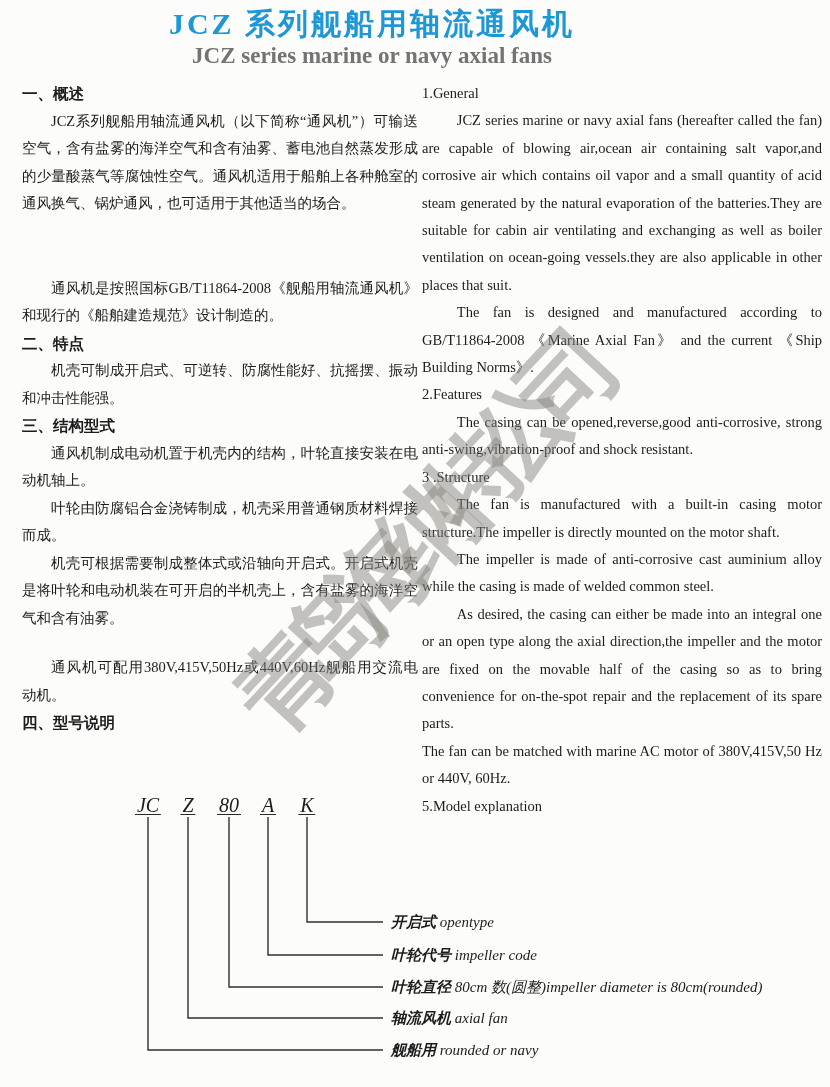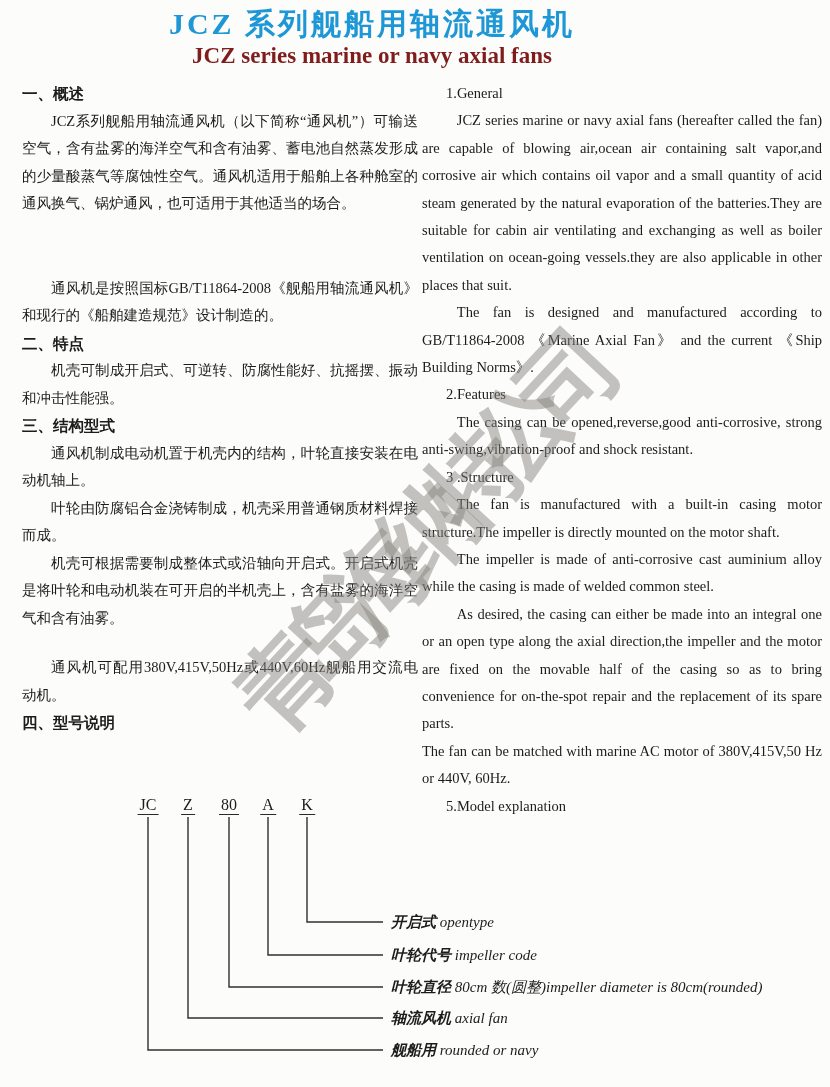--- a/index.html
+++ b/index.html
@@ -14,21 +14,21 @@
     background:#fcfcfa;overflow:hidden;
   }
   
   .hdr{position:absolute;top:6px;left:0;width:744px;text-align:center;}
   .title-cn{
     font-size:30px;font-weight:bold;letter-spacing:3px;
     color:#1d97d6;line-height:36px;
   }
   .title-en{
     font-size:23px;font-weight:bold;
-    color:#7f1d1d;line-height:28px;
+    color:#737373;line-height:28px;
   }
   
   .watermark{
     position:absolute;left:420px;top:540px;
     transform:translate(-50%,-50%) rotate(-47deg);
     transform-origin:center center;
     font-size:95px;font-weight:bold;letter-spacing:-26px;
     white-space:nowrap;
     color:rgba(132,130,124,0.48);
     z-index:3;pointer-events:none;
@@ -36,30 +36,30 @@
   }
   
   .col{position:absolute;top:80px;z-index:1;}
   .col-left{left:22px;width:396px;font-size:14.5px;line-height:27.5px;}
   .col-right{left:422px;width:400px;font-size:14.5px;line-height:27.4px;text-align:justify;}
   .col p,.col h3,.col .enh{margin:0;padding:0;}
   .col-left h3{font-size:15.5px;font-weight:bold;line-height:27.5px;}
   .col-left p{text-indent:2em;text-align:justify;}
   .gap1{margin-top:57px !important;font-family:Liberation Serif, serif;}
   .gap2{margin-top:22px !important;}
-  .col-right .enh{font-weight:normal;font-size:14.5px;text-align:left;margin-left:24px;}
+  .col-right .enh{font-weight:normal;font-size:14.5px;text-align:left;}
   .col-right p{text-indent:2.4em;}
   .col-right p.noindent{text-indent:0;}
   
   #model-diagram{position:absolute;left:0;top:0;width:830px;height:1087px;z-index:2;pointer-events:none;}
   #diagram-lines{position:absolute;left:0;top:0;}
   .mcode{
     position:absolute;transform:translateX(-50%);
-    font-size:16px;line-height:18px;
-    border-bottom:1.5px solid #2a2a2a;padding:0 2px;
+    font-size:20px;line-height:18px;
+    border-bottom:1.5px solid #2a2a2a;padding:0 2px;font-style:italic;
   }
   .mlabel{
     position:absolute;font-size:15px;line-height:26px;white-space:nowrap;font-style:italic;
   }
   .mlabel .cn{font-weight:bold;}
 </style>
 </head>
 <body>
 
 <div class="page">

